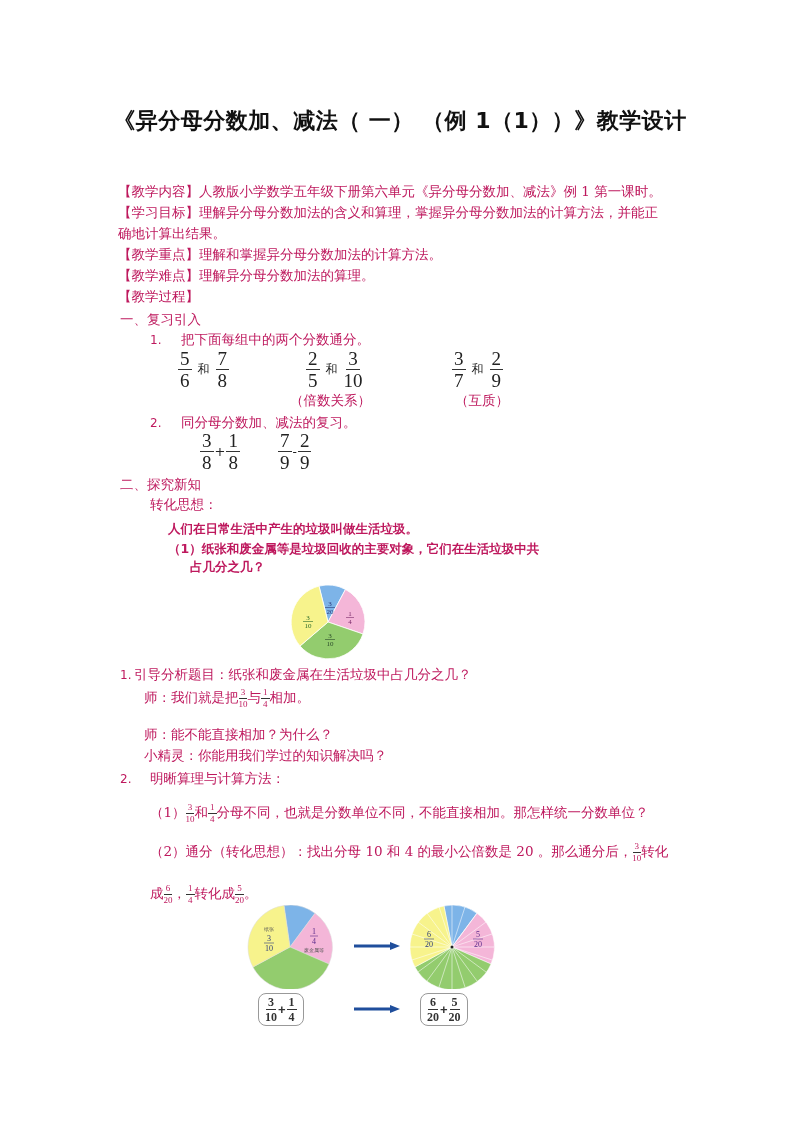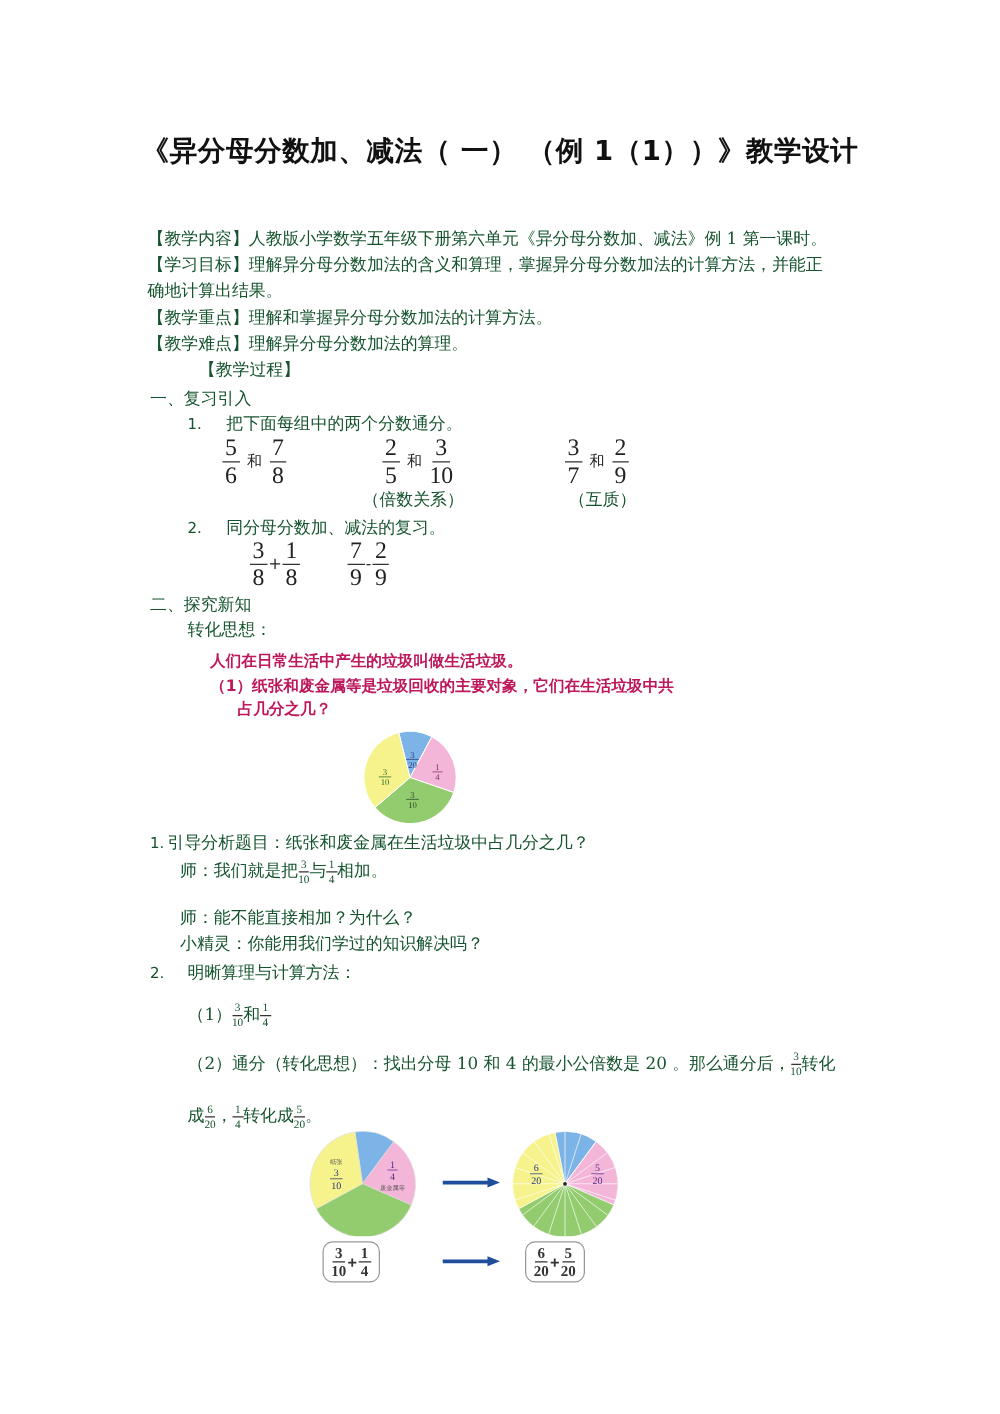--- a/index.html
+++ b/index.html
@@ -1,19 +1,19 @@
 <!DOCTYPE html>
 <html><head>
 <meta charset="utf-8">
 <style>
   html,body{margin:0;padding:0;background:#fff;}
   body{width:800px;height:1131px;position:relative;overflow:hidden;font-family:"DejaVu Serif","Liberation Serif",serif;color:#222;}
   .abs{position:absolute;}
   .title{left:0;width:800px;top:106px;text-align:center;font-family:"DejaVu Sans","Liberation Sans",sans-serif;font-weight:bold;font-size:22px;color:#111;letter-spacing:0.5px;}
-  .line{font-size:13.5px;line-height:20px;white-space:nowrap;color:#14532d;}
+  .line{font-size:13.5px;line-height:20px;white-space:nowrap;color:#be185d;}
   .frac{display:inline-flex;flex-direction:column;align-items:center;vertical-align:middle;line-height:1;font-family:"Liberation Serif","DejaVu Serif",serif;}
   .frac .n{border-bottom:1px solid #333;padding:0 2px 1px;}
   .frac .d{padding-top:1px;}
   .frac.big{font-size:19px;}
   .frac.sm{font-size:9px;}
   .he{font-size:12px;margin:0 6px;vertical-align:middle;}
   .op{font-size:13px;margin:0 1px;vertical-align:middle;}
   .theme{left:168px;top:520px;font-family:"DejaVu Sans","Liberation Sans",sans-serif;font-weight:bold;font-size:12.5px;color:#be185d;}
   .sum-box{border:1.5px solid #999;border-radius:8px;padding:2px 6px;display:flex;align-items:center;font-family:"Liberation Sans",sans-serif;font-size:12px;font-weight:bold;color:#333;background:#fff;}
 </style>
@@ -22,21 +22,21 @@
 
 <div>
 
   <div class="abs title">《异分母分数加、减法（ 一） （例 1（1））》教学设计</div>
 
   <div class="abs line" style="left:118px;top:181px;"><span>【教学内容】</span><span>人教版小学数学五年级下册第六单元《异分母分数加、减法》例 1 第一课时。</span></div>
   <div class="abs line" style="left:118px;top:202px;"><span>【学习目标】</span><span>理解异分母分数加法的含义和算理，掌握异分母分数加法的计算方法，并能正</span></div>
   <div class="abs line" style="left:118px;top:223px;">确地计算出结果。</div>
   <div class="abs line" style="left:118px;top:244px;"><span>【教学重点】</span><span>理解和掌握异分母分数加法的计算方法。</span></div>
   <div class="abs line" style="left:118px;top:265px;"><span>【教学难点】</span><span>理解异分母分数加法的算理。</span></div>
-  <div class="abs line" style="left:118px;top:286px;margin-left:41px;">【教学过程】</div>
+  <div class="abs line" style="left:118px;top:286px;">【教学过程】</div>
 
   <div class="abs line" style="left:120px;top:309px;">一、复习引入</div>
   <div class="abs line" style="left:150px;top:329px;"><span style="display:inline-block;width:31px;font-family:'DejaVu Sans',sans-serif;font-size:12px;">1.</span><span>把下面每组中的两个分数通分。</span></div>
 
   <div class="abs" style="left:178px;top:349px;">
     <span class="frac big">
         <span class="n">5</span>
         <span class="d">6</span>
       </span><span class="he">和</span><span class="frac big">
         <span class="n">7</span>
@@ -129,21 +129,21 @@
 
   <div class="abs line" style="left:120px;top:768px;"><span style="display:inline-block;width:30px;font-family:'DejaVu Sans',sans-serif;font-size:12px;">2.</span><span>明晰算理与计算方法：</span></div>
 
   <div class="abs line" style="left:150px;top:802px;">
     <span>（1）</span><span class="frac sm">
         <span class="n">3</span>
         <span class="d">10</span>
       </span><span>和</span><span class="frac sm">
         <span class="n">1</span>
         <span class="d">4</span>
-      </span>
+      </span><span>分母不同，也就是分数单位不同，不能直接相加。那怎样统一分数单位？</span>
   </div>
 
   <div class="abs line" style="left:150px;top:841px;">
     <span>（2）通分（转化思想）：找出分母 10 和 4 的最小公倍数是 20 。那么通分后，</span><span class="frac sm">
         <span class="n">3</span>
         <span class="d">10</span>
       </span><span>转化</span>
   </div>
 
   <div class="abs line" style="left:150px;top:883px;">

